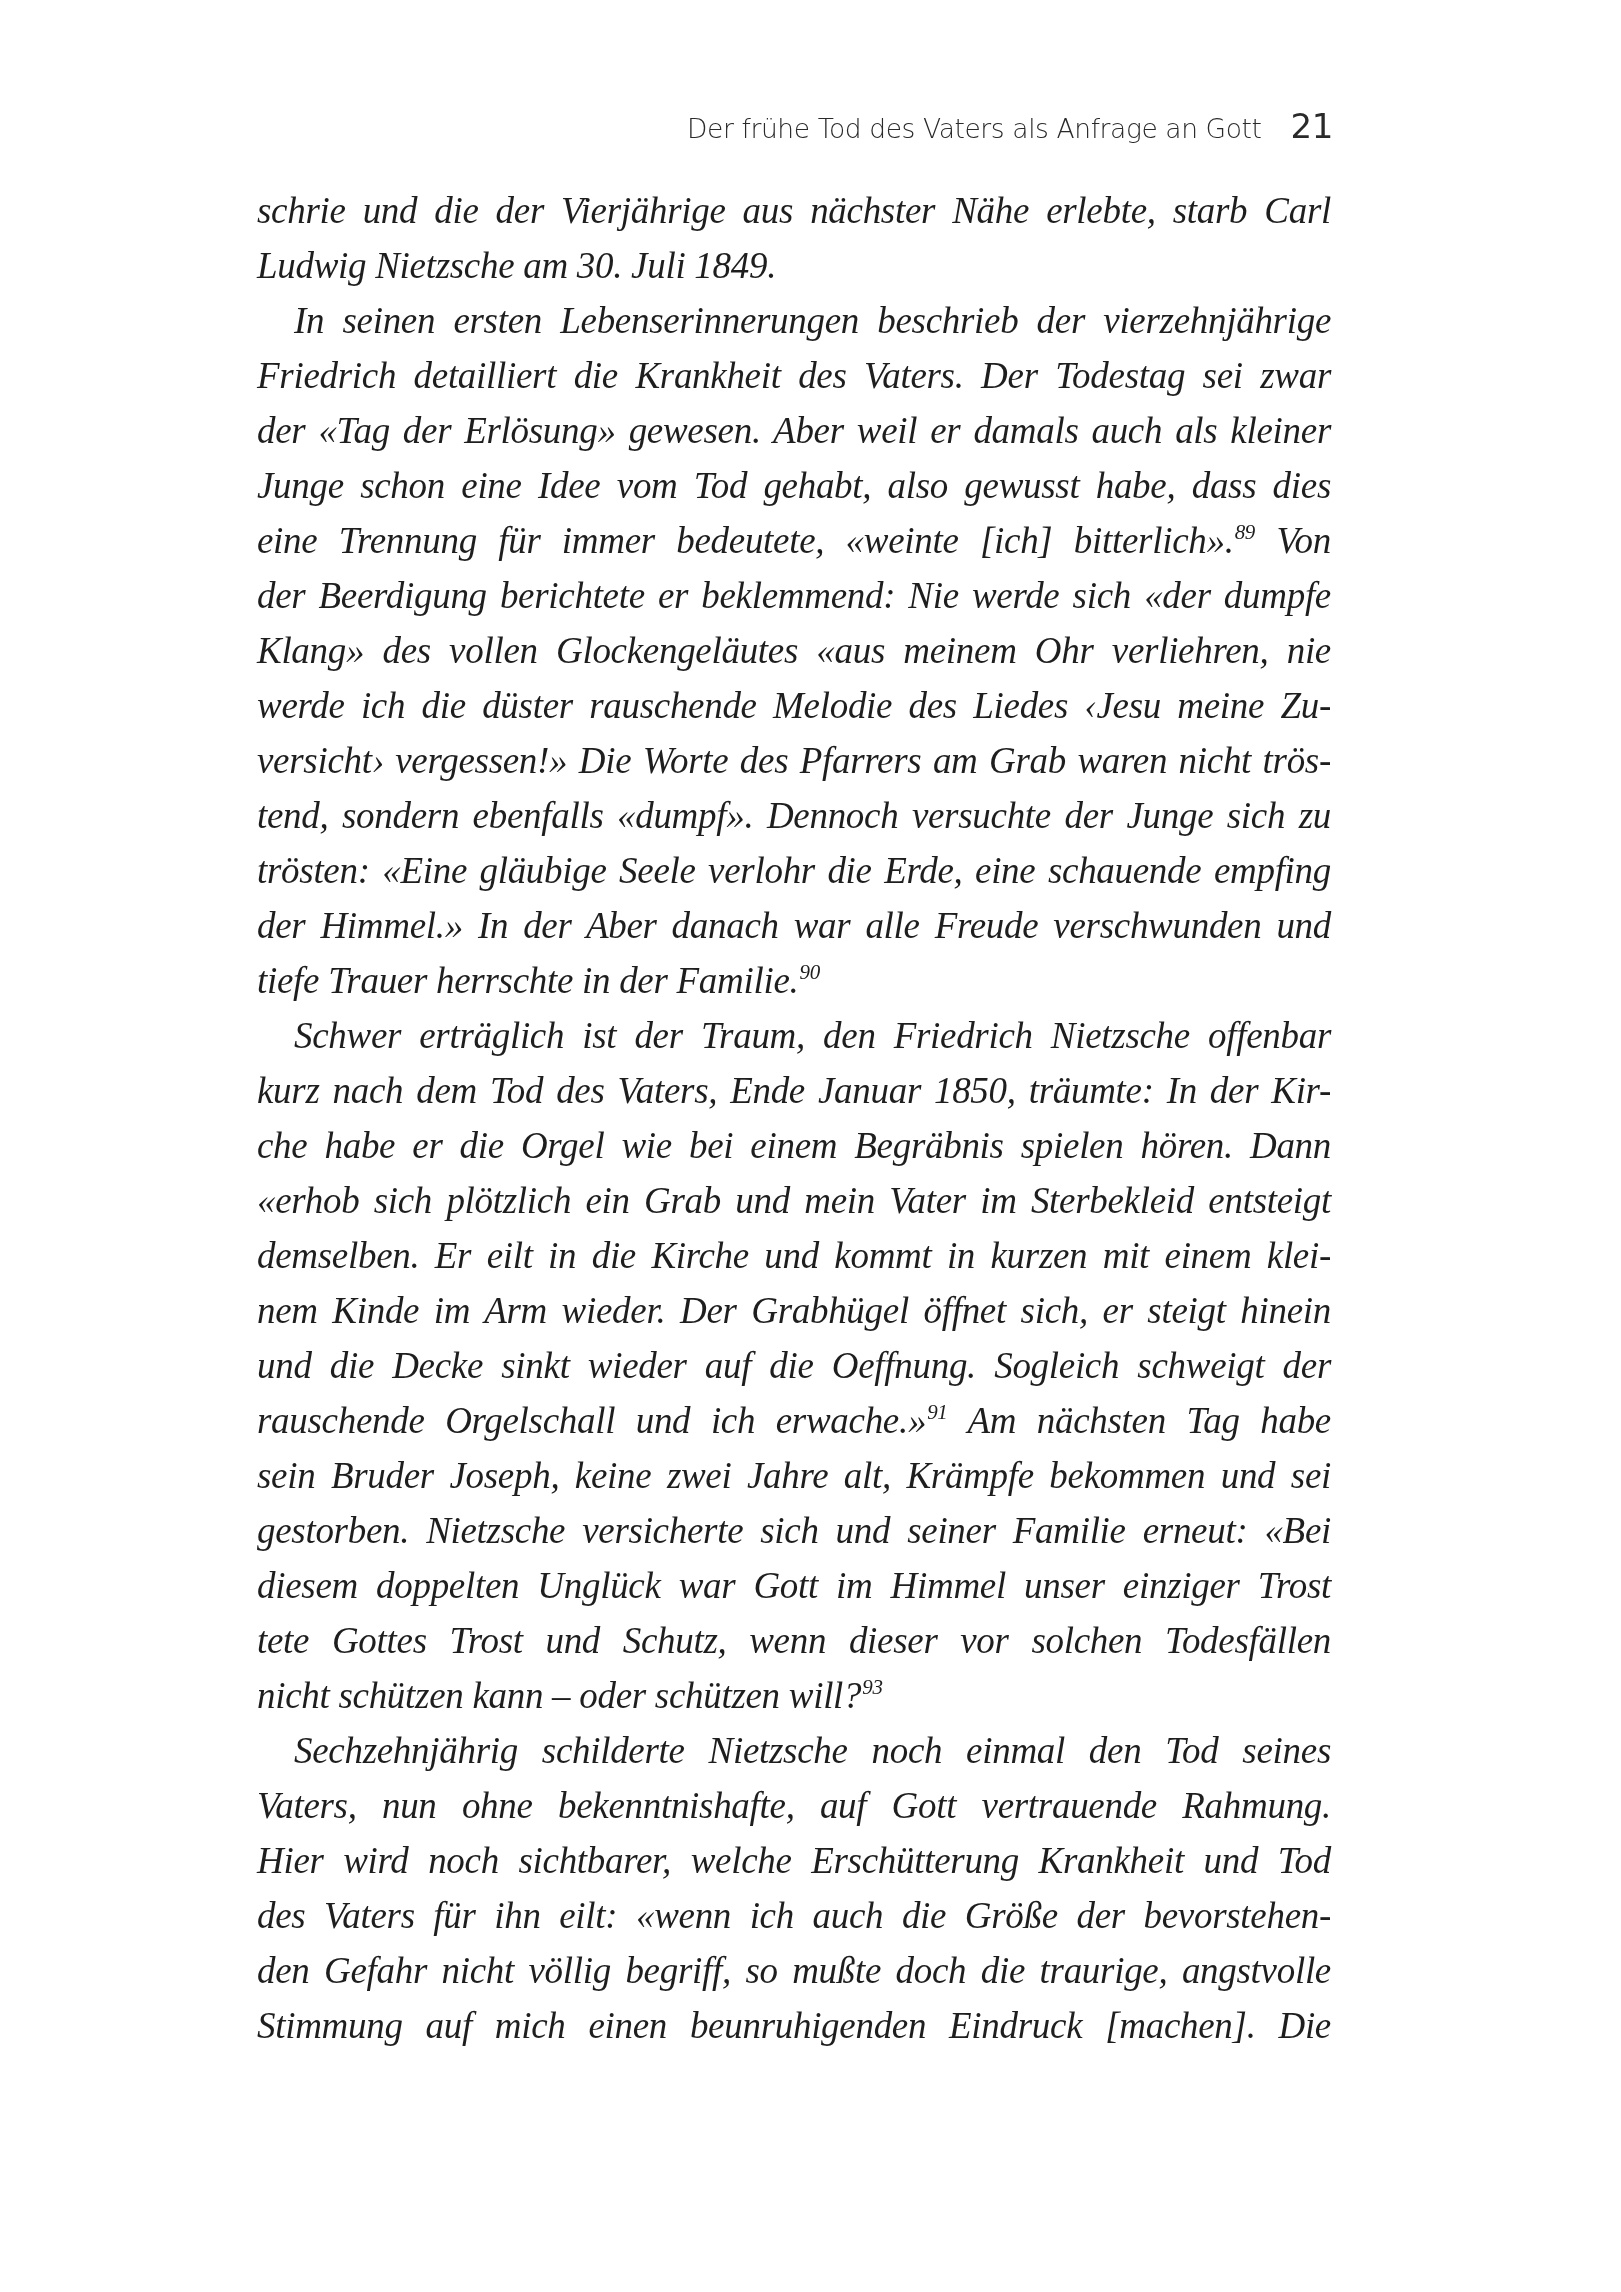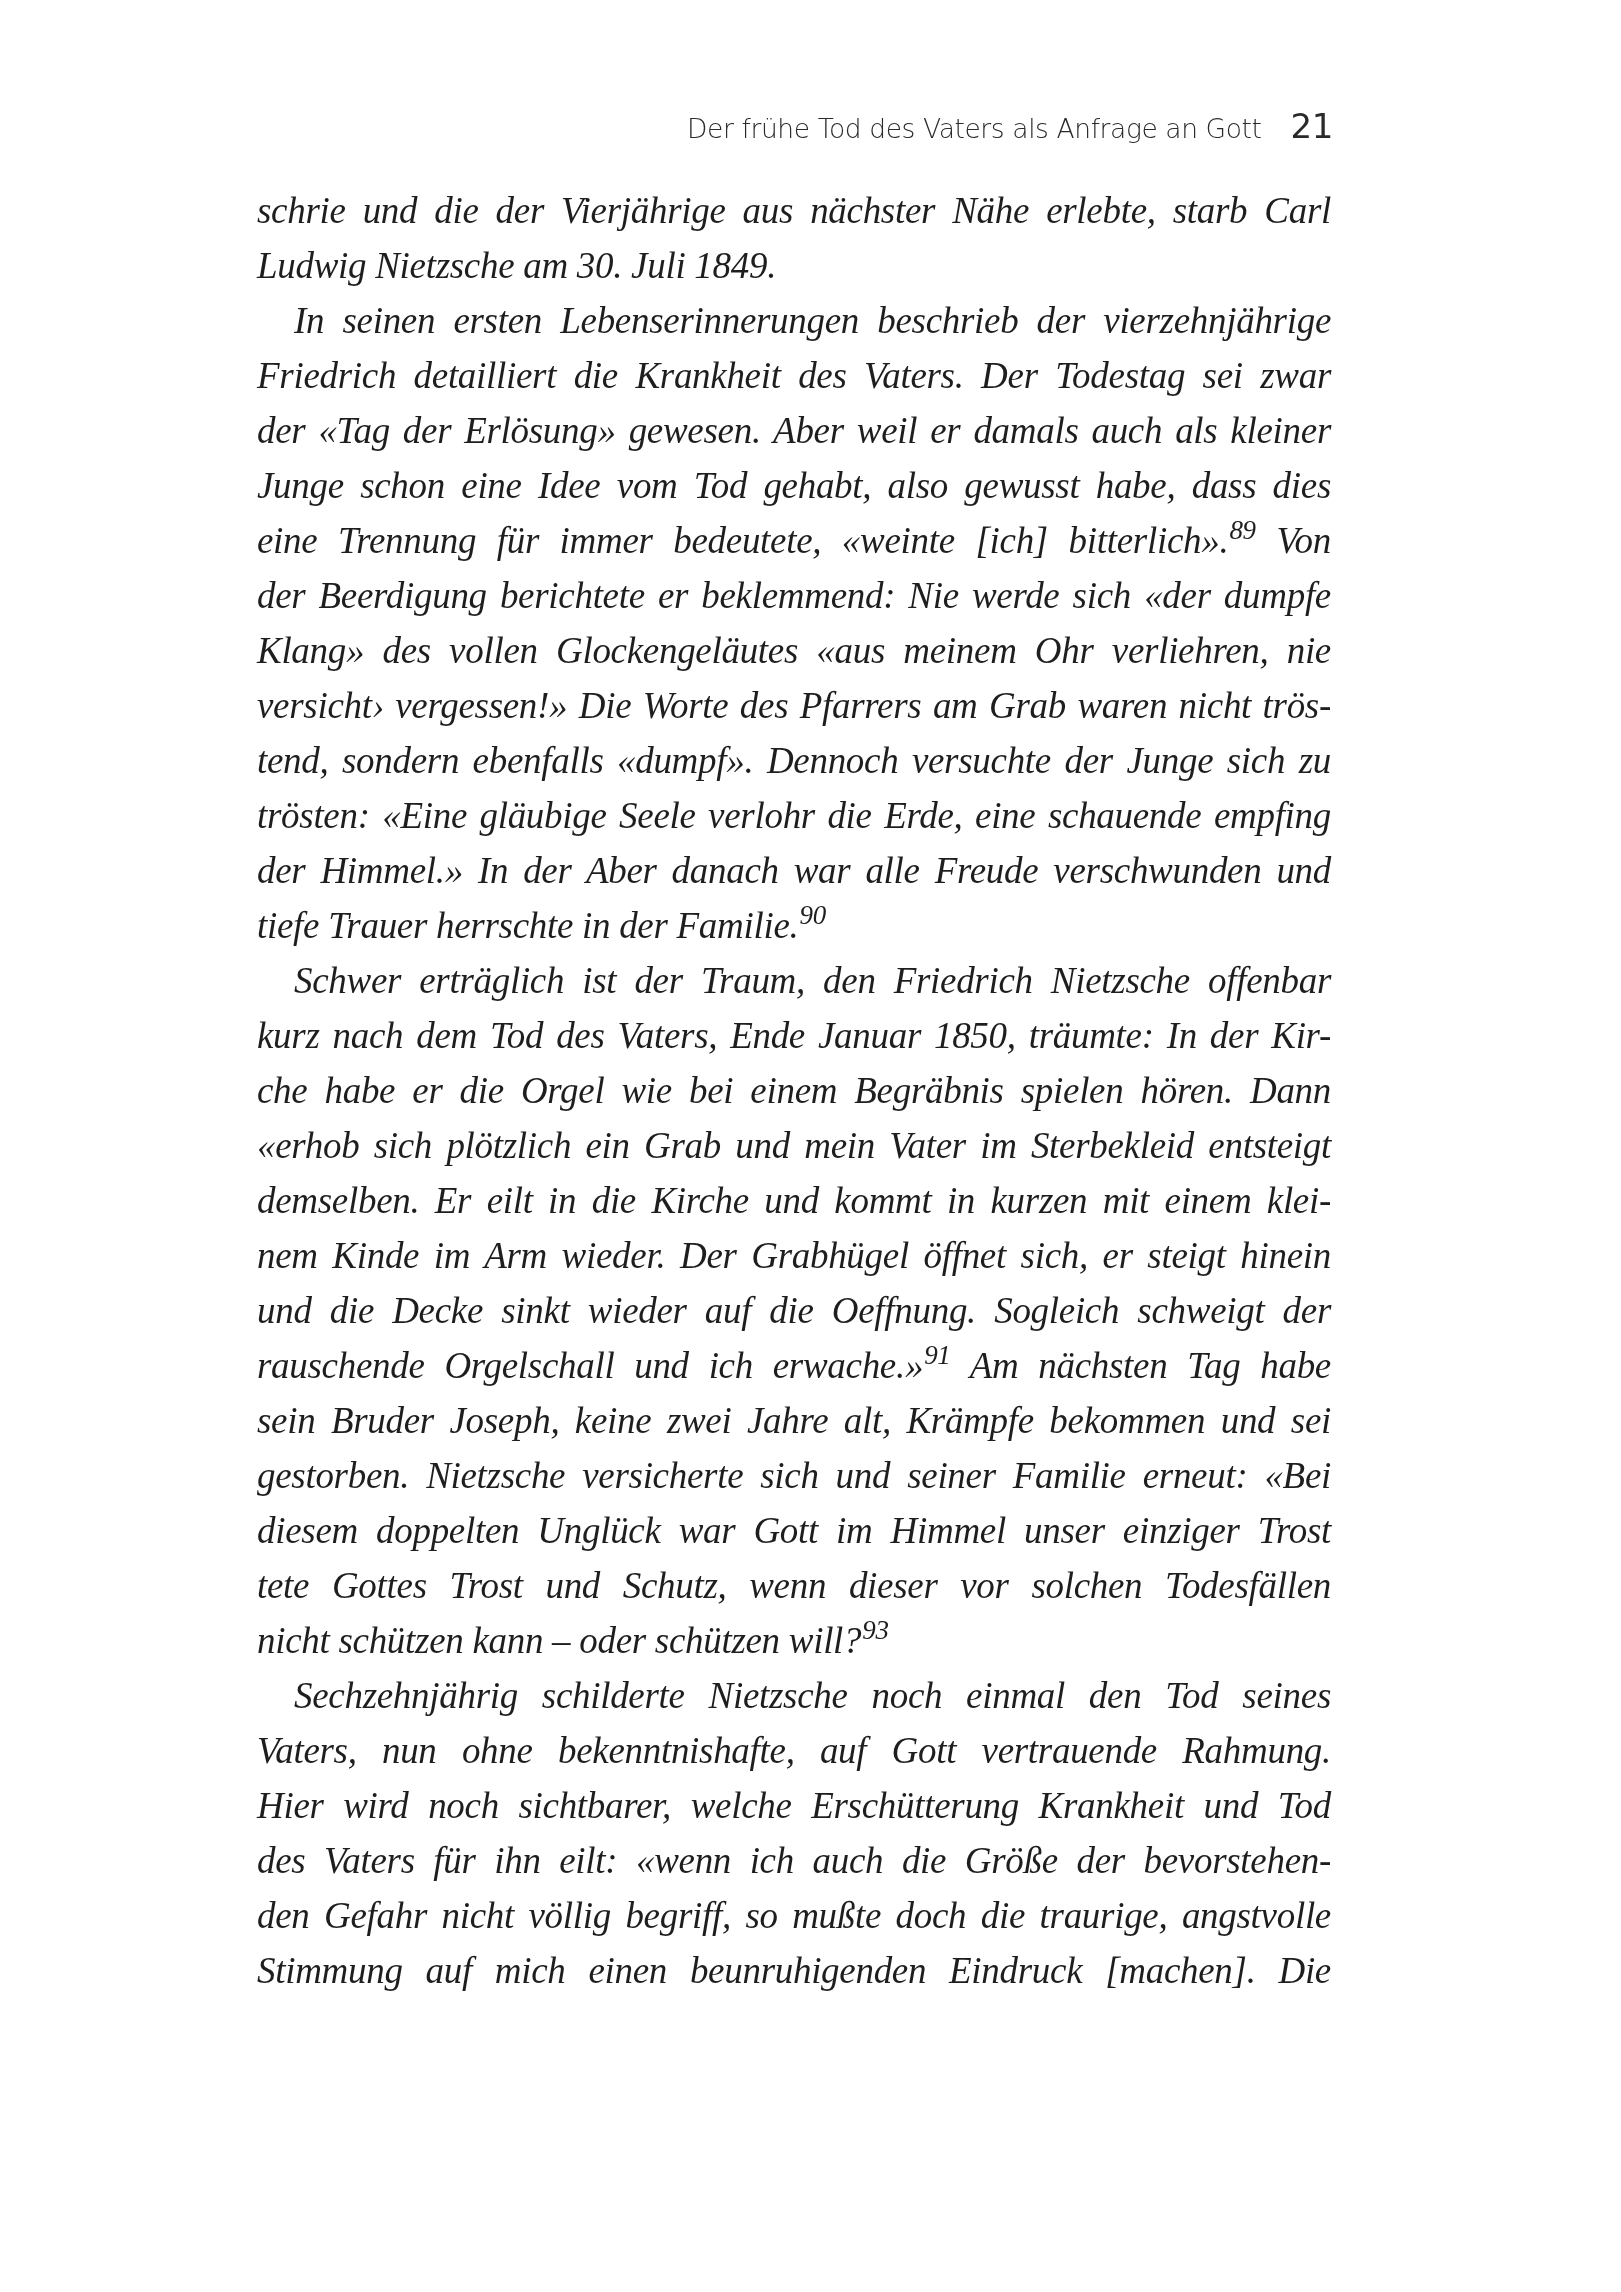--- a/index.html
+++ b/index.html
@@ -15,21 +15,21 @@
   .running-head .pageno { margin-left: 29px; font-size: 34px; }
   .body-text {
     position: absolute; left: 257px; top: 179px; width: 1074px;
     font-family: "Liberation Serif", "DejaVu Serif", serif;
     font-size: 37px; line-height: 55px; color: #1e1e1e;
     letter-spacing: -0.3px;
   }
   .line { display: block; white-space: nowrap; text-align: justify; text-align-last: justify; height: 55px; font-style: italic; }
   .line.last { text-align-last: left; }
   .line.indent { padding-left: 37px; }
-  sup { font-size: 27px; line-height: 0; vertical-align: 13.7px; margin-left: 1px; }
+  sup { font-size: 21px; line-height: 0; vertical-align: 13.7px; margin-left: 1px; }
 </style>
 </head>
 <body>
 
 <div class="page">
   <div class="running-head">
     <span class="title">Der frühe Tod des Vaters als Anfrage an Gott</span>
     <span class="pageno">21</span>
   </div>
   <div class="body-text" id="body-text">
@@ -38,20 +38,21 @@
         <span class="line last"><span>Ludwig Nietzsche am 30. Juli 1849.</span></span>
       </div>
       <div>
         <span class="line indent"><span>In seinen ersten Lebenserinnerungen beschrieb der vierzehnjährige</span></span>
         <span class="line"><span>Friedrich detailliert die Krankheit des Vaters. Der Todestag sei zwar</span></span>
         <span class="line"><span>der «Tag der Erlösung» gewesen. Aber weil er damals auch als kleiner</span></span>
         <span class="line"><span>Junge schon eine Idee vom Tod gehabt, also gewusst habe, dass dies</span></span>
         <span class="line"><span>eine Trennung für immer bedeutete, «weinte [ich] bitterlich».</span><sup>89</sup><span> Von</span></span>
         <span class="line"><span>der Beerdigung berichtete er beklemmend: Nie werde sich «der dumpfe</span></span>
         <span class="line"><span>Klang» des vollen Glockengeläutes «aus meinem Ohr verliehren, nie</span></span>
+        <span class="line"><span>werde ich die düster rauschende Melodie des Liedes ‹Jesu meine Zu-</span></span>
         <span class="line"><span>versicht› vergessen!» Die Worte des Pfarrers am Grab waren nicht trös-</span></span>
         <span class="line"><span>tend, sondern ebenfalls «dumpf». Dennoch versuchte der Junge sich zu</span></span>
         <span class="line"><span>trösten: «Eine gläubige Seele verlohr die Erde, eine schauende empfing</span></span>
         <span class="line"><span>der Himmel.» In der Aber danach war alle Freude verschwunden und</span></span>
         <span class="line last"><span>tiefe Trauer herrschte in der Familie.</span><sup>90</sup></span>
       </div>
       <div>
         <span class="line indent"><span>Schwer erträglich ist der Traum, den Friedrich Nietzsche offenbar</span></span>
         <span class="line"><span>kurz nach dem Tod des Vaters, Ende Januar 1850, träumte: In der Kir-</span></span>
         <span class="line"><span>che habe er die Orgel wie bei einem Begräbnis spielen hören. Dann</span></span>

